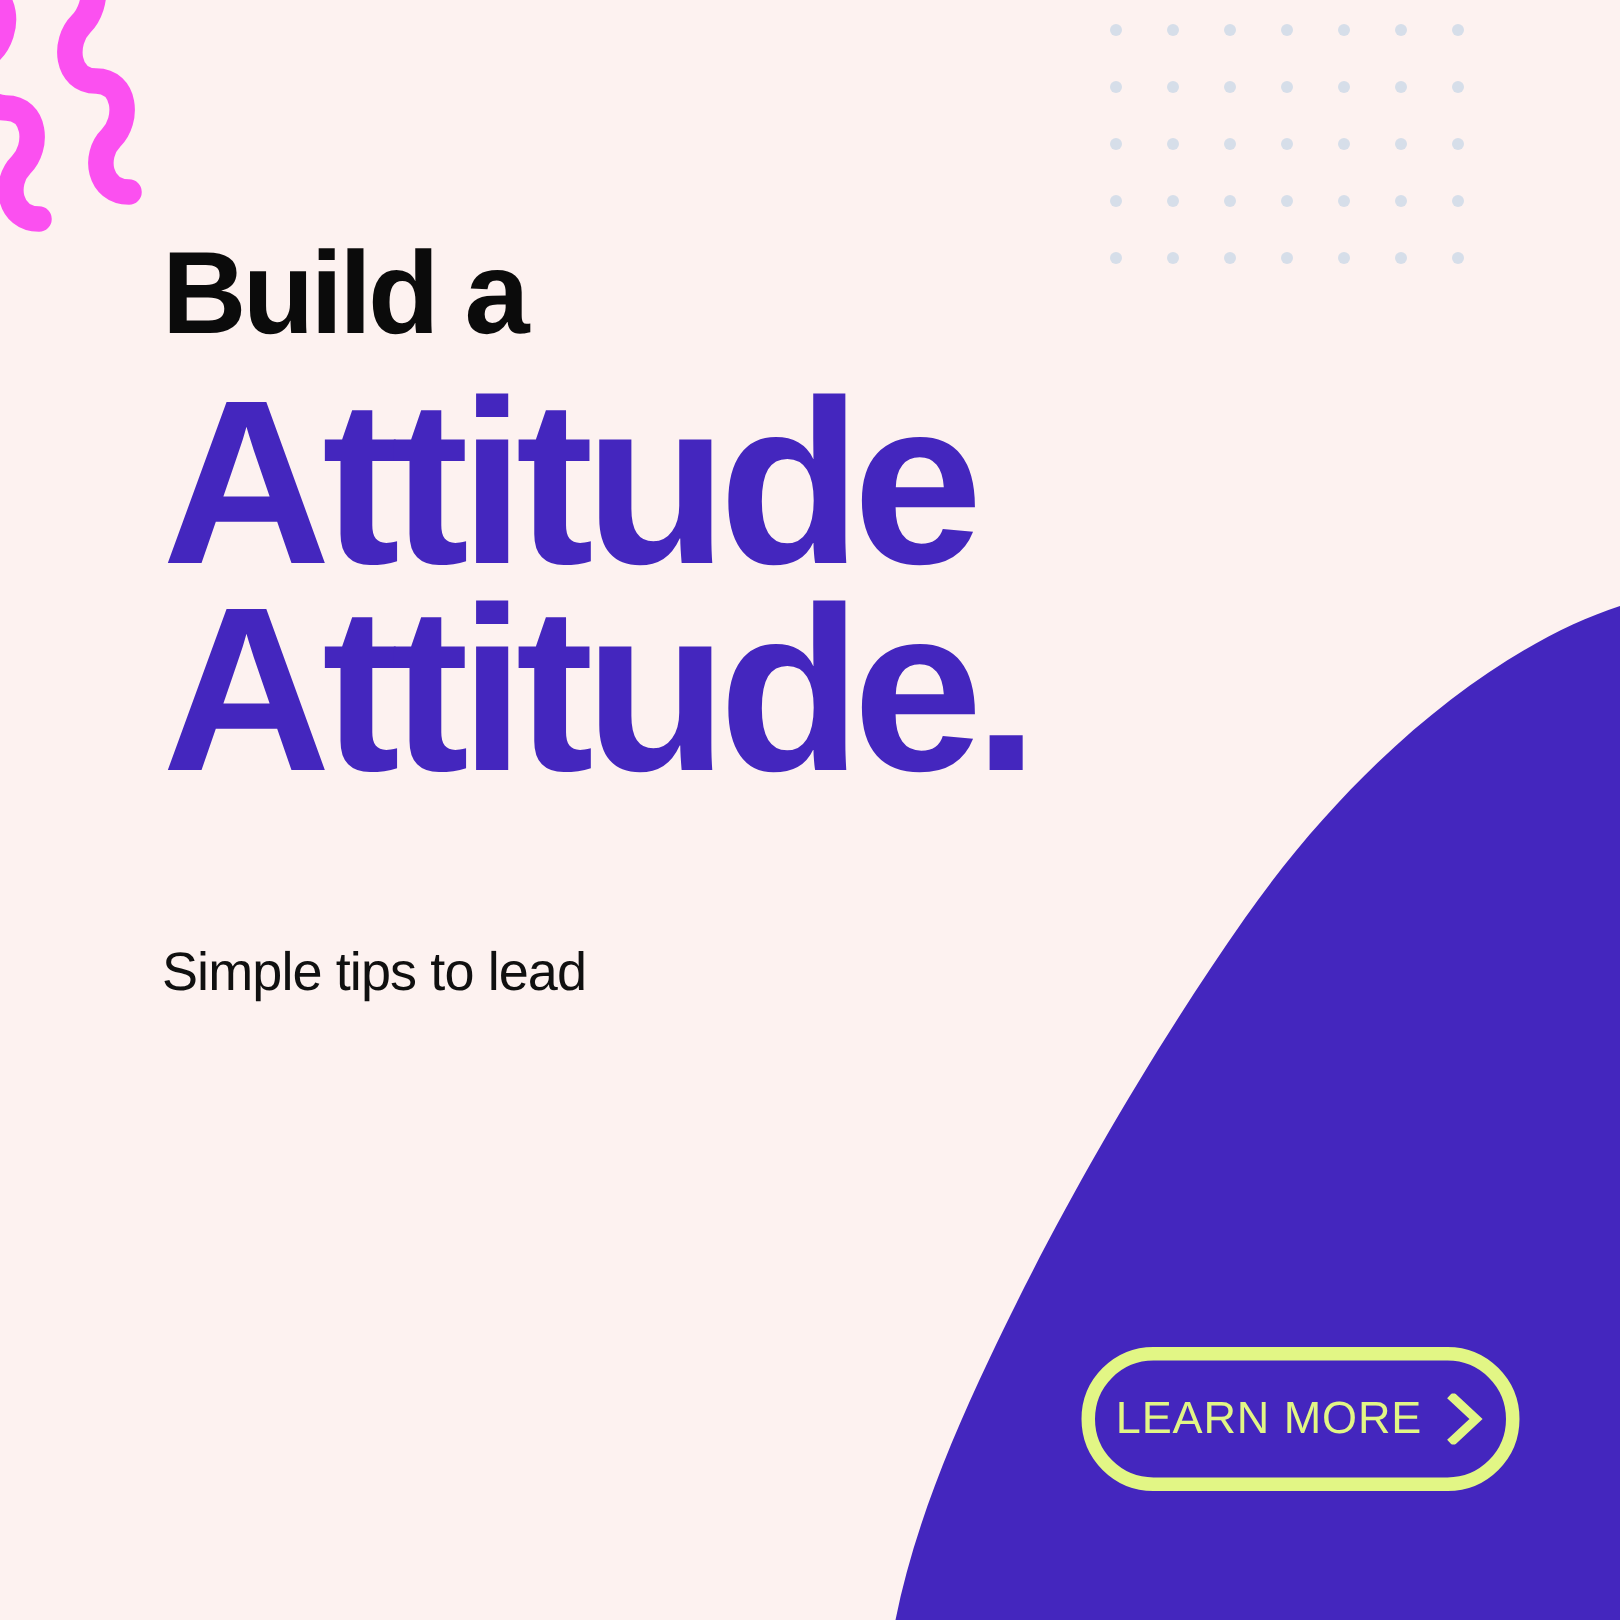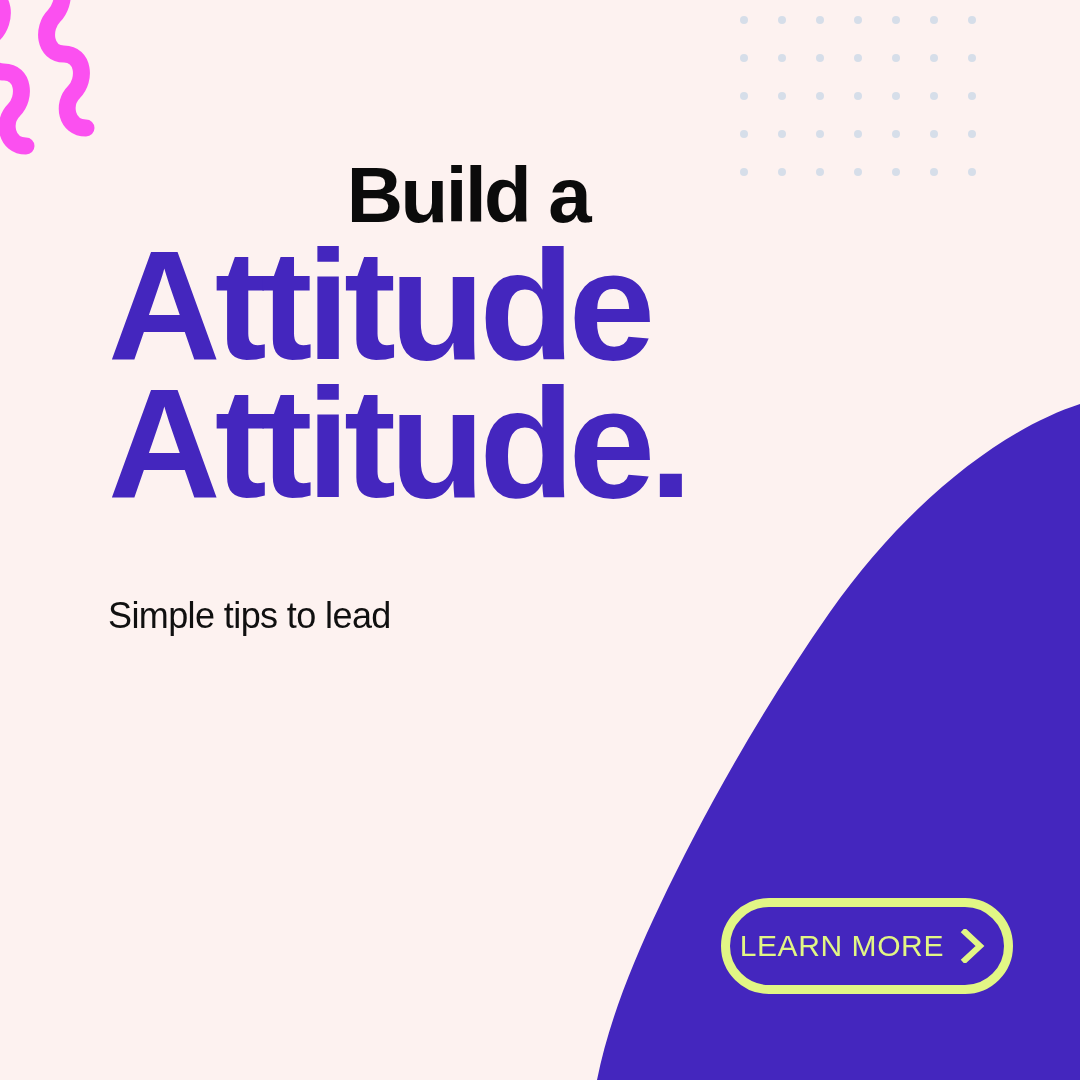--- a/index.html
+++ b/index.html
@@ -33,40 +33,39 @@
     left: 108px;
     top: 160px;
     width: 720px;
   }
   .line-eyebrow {
     font-size: 78px;
     font-weight: 700;
     letter-spacing: -2.5px;
     color: #0B0B0B;
     line-height: 0.92;
-    margin: 0 0 6px 0;
+    margin: 0 0 23px 0;
     white-space: nowrap;
-    text-align: center;
   }
   .line-big {
     font-size: 156px;
     font-weight: 700;
     letter-spacing: -6px;
     line-height: 0.86;
     margin: 0;
     white-space: nowrap;
   }
   .line-big.purple { color: #4426BE; }
   .line-big.second { margin-top: 4px; }
 
   
   .subtitle {
     position: absolute;
     left: 108px;
-    top: 596px;
+    top: 628px;
     width: 460px;
     font-size: 36px;
     font-weight: 400;
     letter-spacing: -0.6px;
     line-height: 1.1;
     color: #101010;
   }
   .subtitle .sub-line { display: block; }
 
   
@@ -75,21 +74,21 @@
     left: 721px;
     top: 898px;
     width: 292px;
     height: 96px;
     box-sizing: border-box;
     border: 9px solid #E2F685;
     border-radius: 48px;
     background: transparent;
     display: flex;
     align-items: center;
-    justify-content: flex-end;
+    justify-content: center;
     gap: 16px;
     cursor: pointer;
     padding: 0 18px;
   }
   .cta-label {
     font-size: 30px;
     font-weight: 500;
     letter-spacing: 0.6px;
     color: #E2F685;
     white-space: nowrap;

